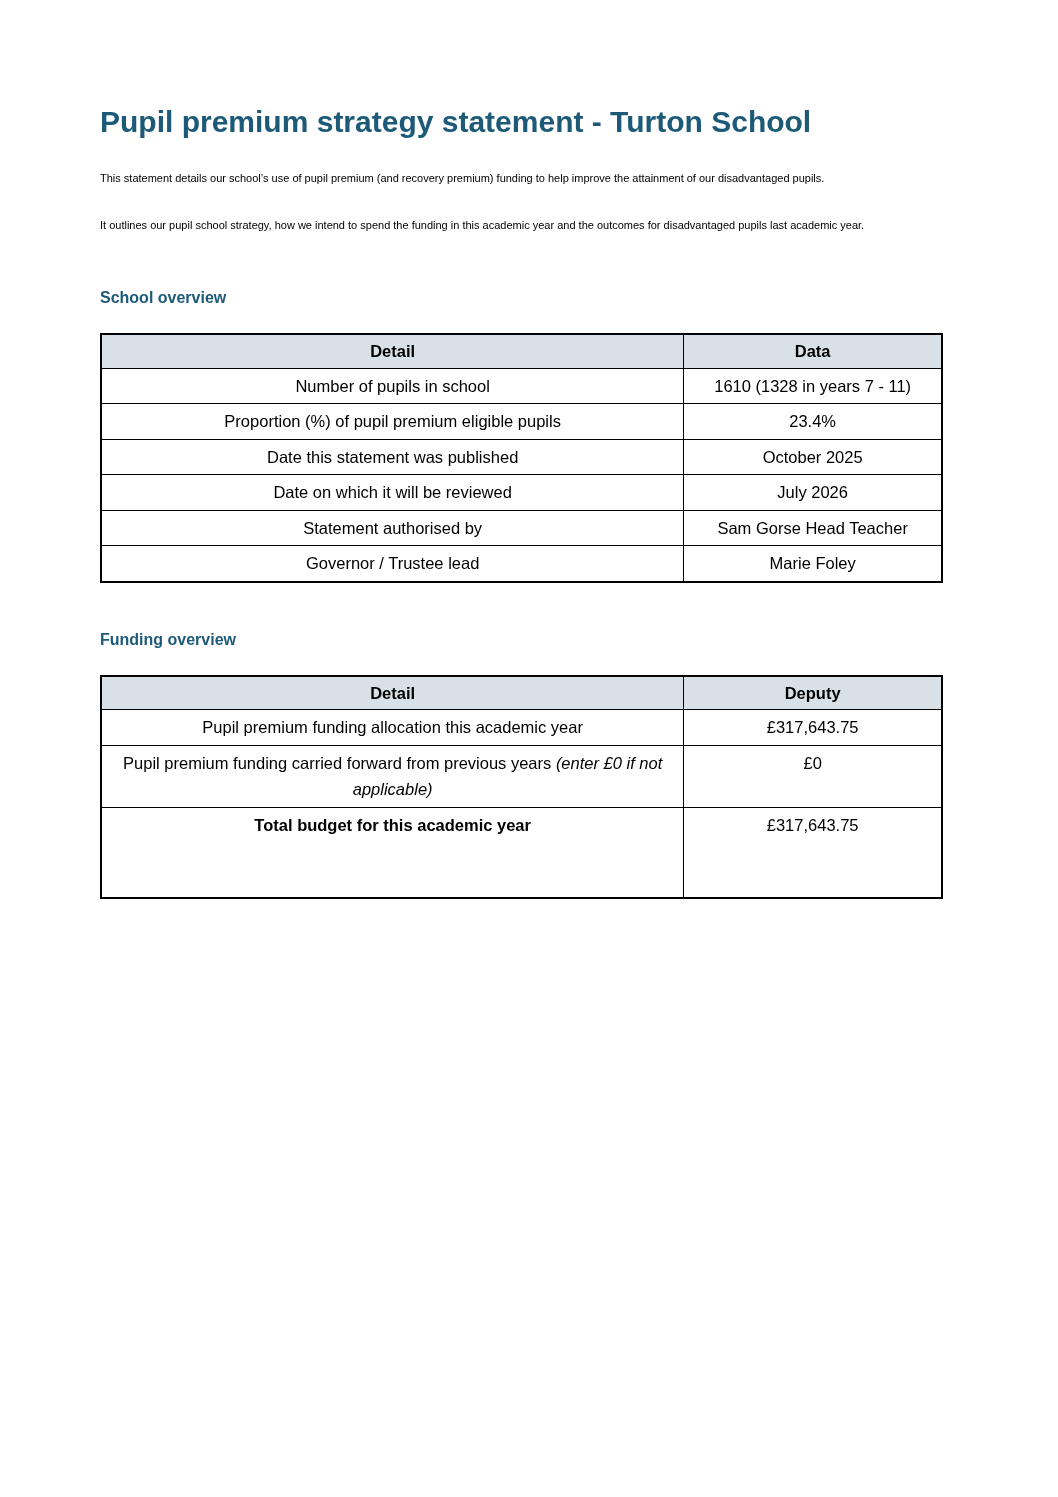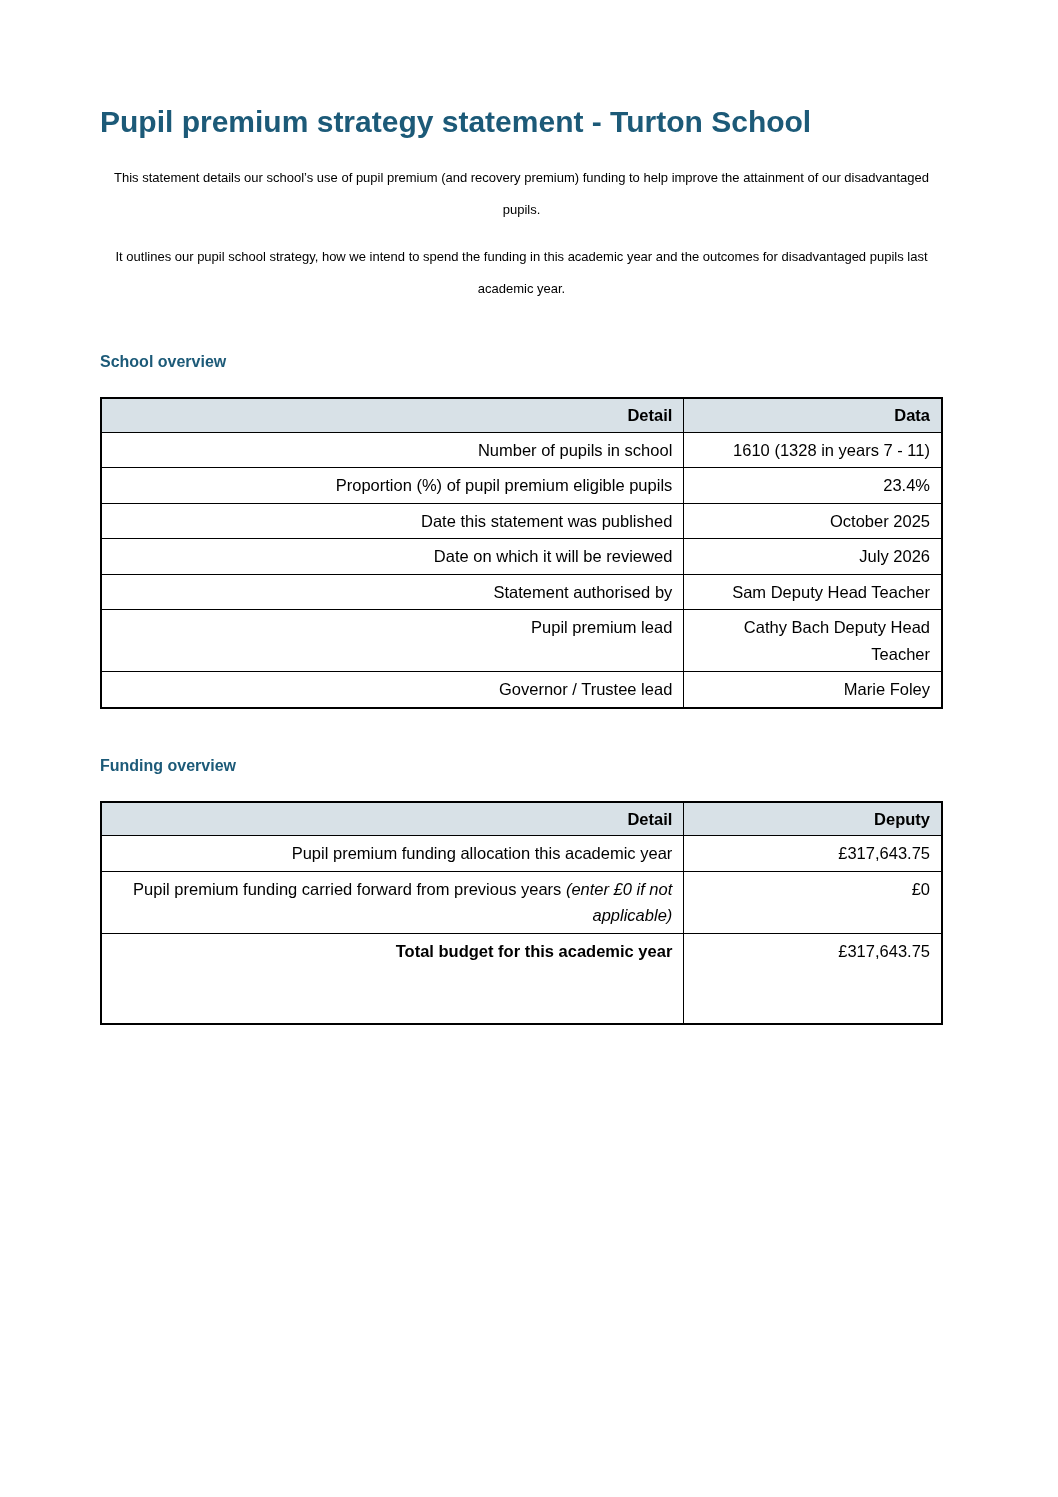--- a/index.html
+++ b/index.html
@@ -20,24 +20,23 @@
   h1.doc-title {
     margin: 0 0 22px 0;
     font-size: 30px;
     line-height: 36px;
     font-weight: bold;
     color: #1c5a78;
     letter-spacing: 0;
   }
   p.intro {
     margin: 0 0 15px 0;
-    font-size: 13px;
+    font-size: 11px;
     line-height: 32px;
     color: #000000;
-    text-align: center;
   }
   h2.section-heading {
     margin: 42px 0 20px 0;
     font-size: 16px;
     line-height: 30px;
     font-weight: bold;
     color: #1c5a78;
   }
   table.doc-table {
     width: 843px;
@@ -47,21 +46,21 @@
   }
   table.doc-table col.col-detail { width: 69.3%; }
   table.doc-table col.col-value  { width: 30.7%; }
   table.doc-table th,
   table.doc-table td {
     border: 1px solid #000000;
     font-size: 16.5px;
     line-height: 26.5px;
     padding: 4px 11px;
     vertical-align: top;
-    text-align: right;
+    text-align: center;
     word-wrap: break-word;
   }
   table.doc-table th {
     background: #d8e1e7;
     font-weight: bold;
     padding-top: 3px;
     padding-bottom: 3px;
   }
   tr.total-row td { padding-bottom: 59px; }
   tr.total-row td.cell-detail { font-weight: bold; }
@@ -112,25 +111,21 @@
       <tr>
         <td class="cell-detail">Date this statement was published</td>
         <td class="cell-value">October 2025</td>
       </tr>
       <tr>
         <td class="cell-detail">Date on which it will be reviewed</td>
         <td class="cell-value">July 2026</td>
       </tr>
       <tr>
         <td class="cell-detail">Statement authorised by</td>
-        <td class="cell-value">Sam Deputy Head Teacher</td>
-      </tr>
-      <tr>
-        <td class="cell-detail">Pupil premium lead</td>
-        <td class="cell-value">Cathy Bach Deputy Head Teacher</td>
+        <td class="cell-value">Sam Gorse Head Teacher</td>
       </tr>
       <tr>
         <td class="cell-detail">Governor / Trustee lead</td>
         <td class="cell-value">Marie Foley</td>
       </tr>
     </tbody>
   </table>
 
   <h2 class="section-heading">Funding overview</h2>
 

